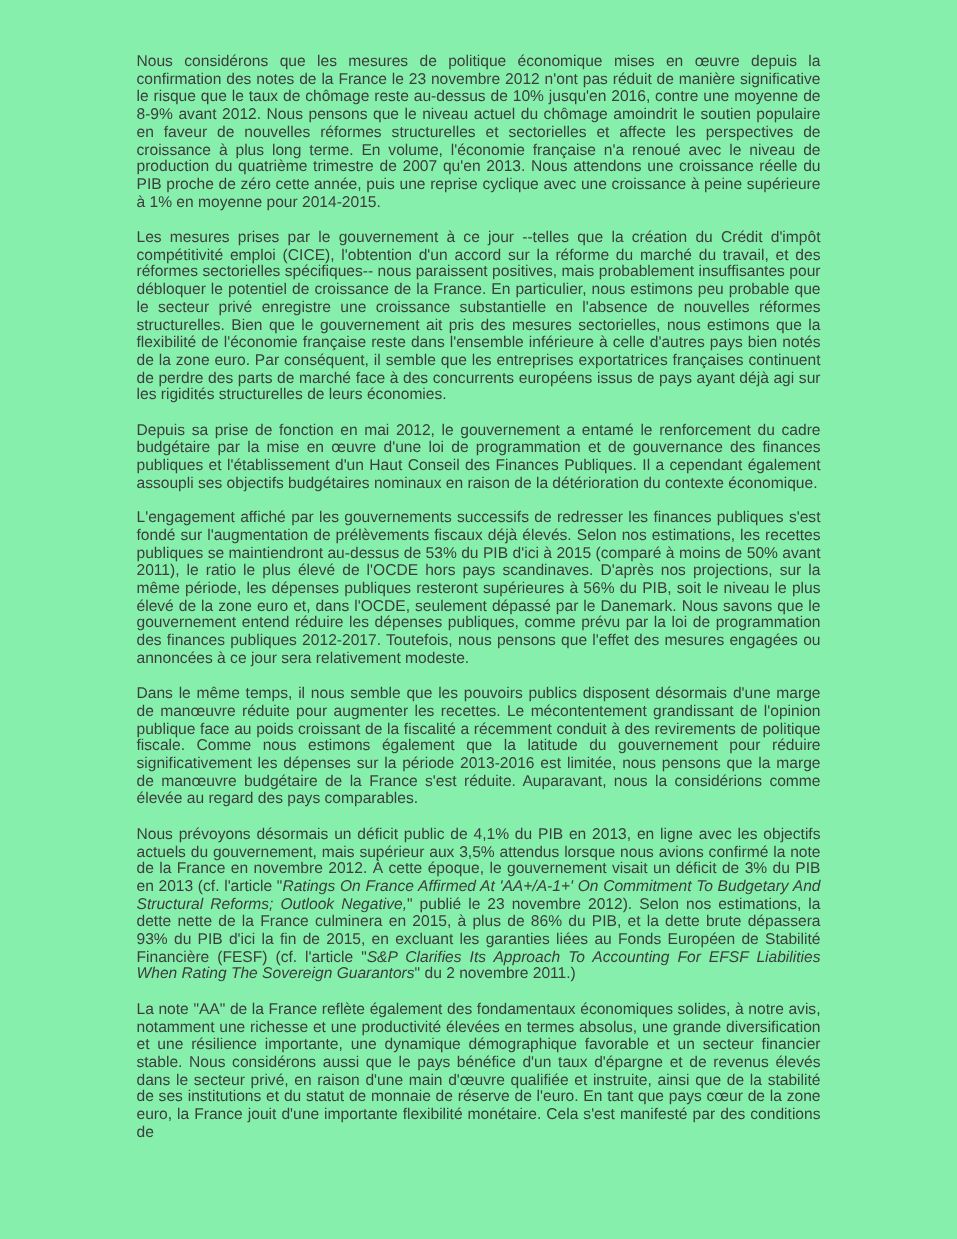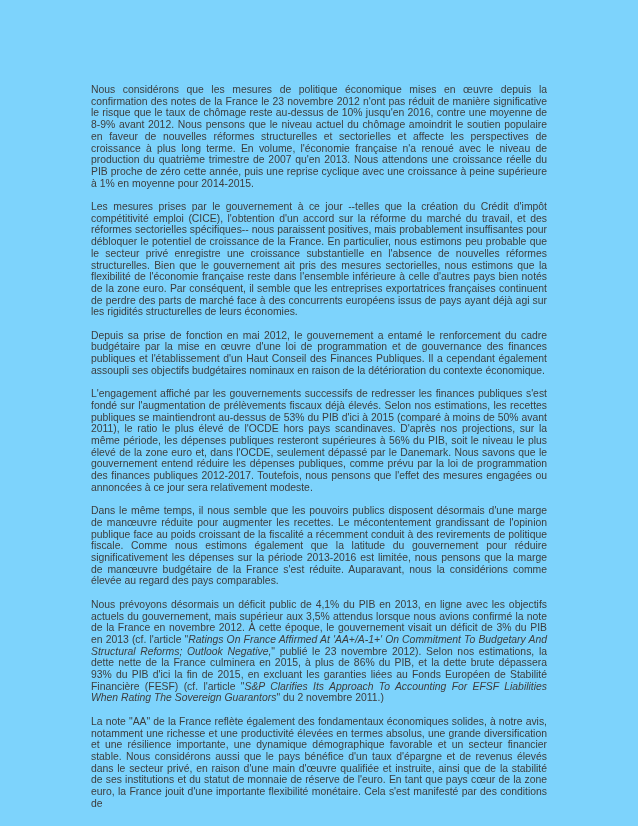--- a/index.html
+++ b/index.html
@@ -9,22 +9,22 @@
   }
   body {
     width: 638px;
     height: 826px;
     overflow: hidden;
   }
   .page {
     box-sizing: border-box;
     width: 638px;
     height: 826px;
-    padding: 84px 91px 0 91px;
-    background: #7dd3fc;
+    padding: 36px 91px 0 91px;
+    background: #86efac;
     font-family: "Liberation Sans", sans-serif;
     font-size: 10.4px;
     line-height: 11.7px;
     color: #3d3d3d;
     text-align: justify;
   }
   .para {
     margin: 0 0 11.7px 0;
   }
   .italic {

